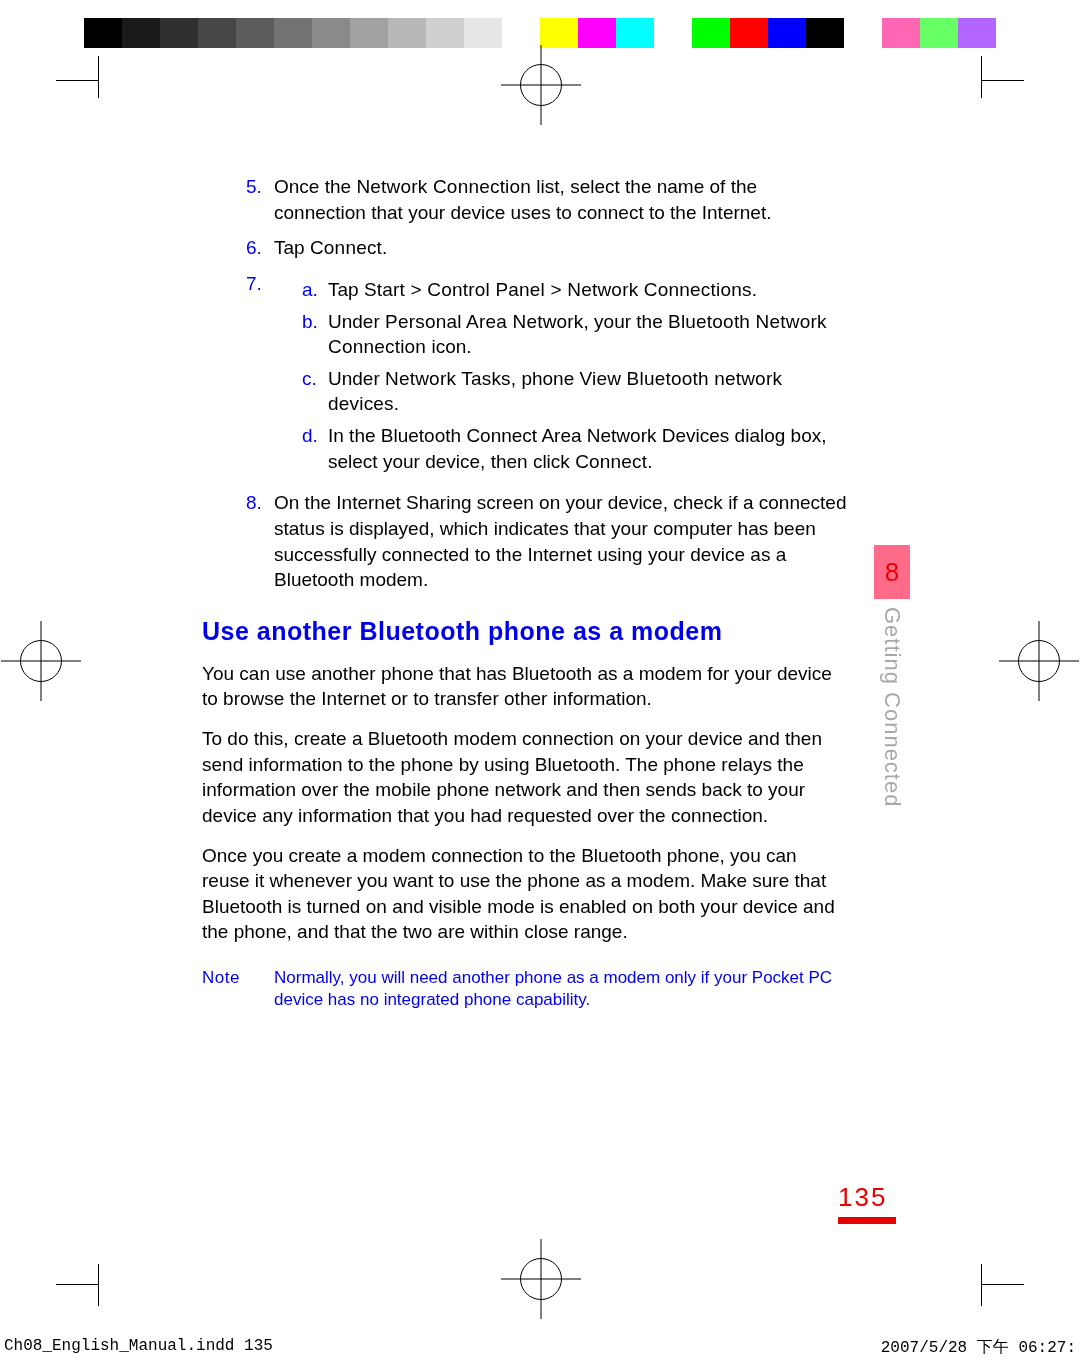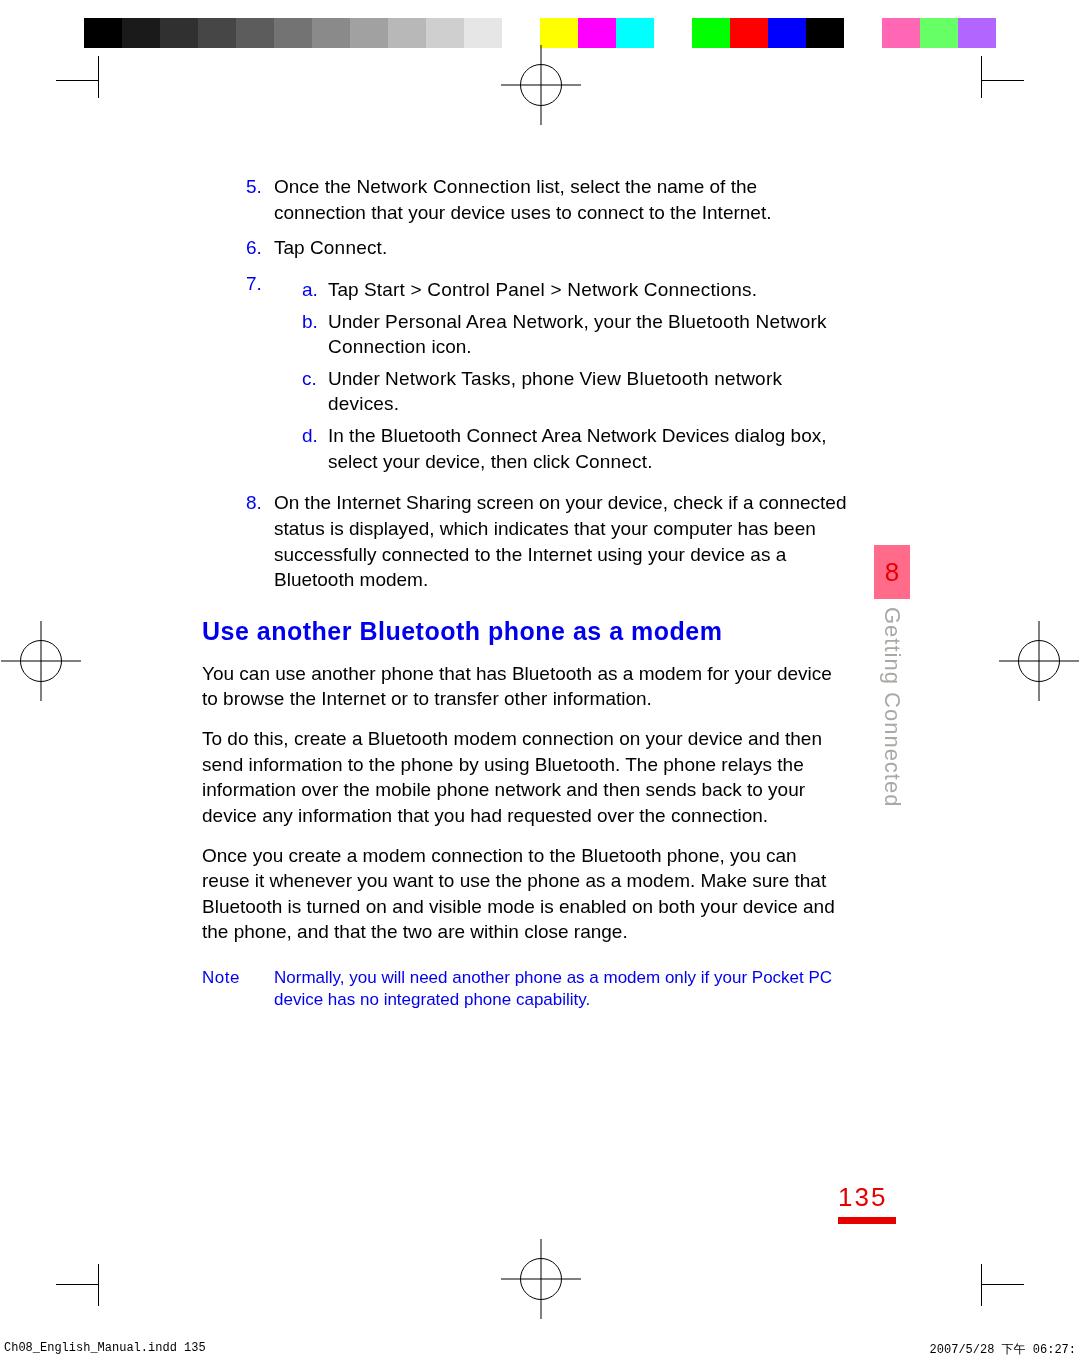--- a/index.html
+++ b/index.html
@@ -134,21 +134,21 @@
   .note-row .lbl { width: 72px; flex: 0 0 72px; letter-spacing: 0.5px; }
   .note-row .ntxt { flex: 1; line-height: 1.3; }
 
   
   .footer {
     position: absolute;
     left: 0;
     bottom: 6px;
     width: 1080px;
     font-family: "Courier New", monospace;
-    font-size: 12px;
+    font-size: 16px;
     display: flex;
     justify-content: space-between;
     padding: 0 4px;
     box-sizing: border-box;
   }
 </style>
 </head>
 <body>
 
 <div class="colorbar" id="colorbar">

